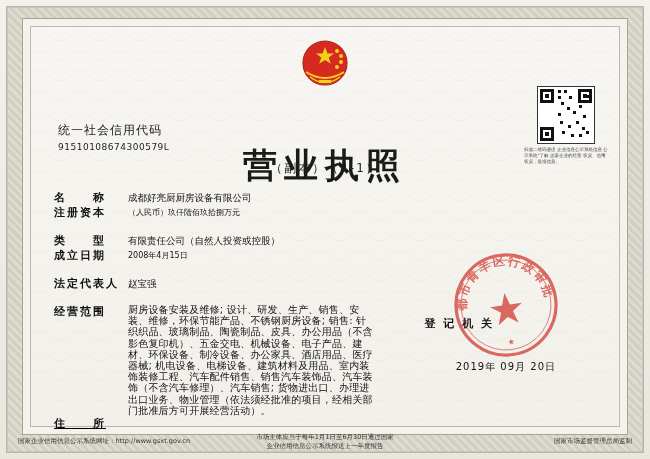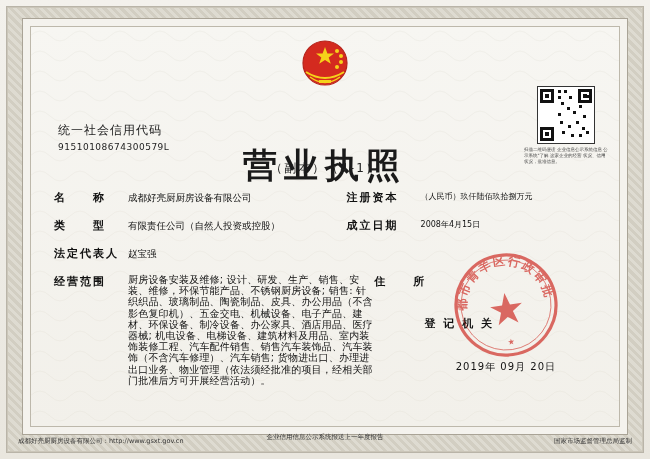--- a/index.html
+++ b/index.html
@@ -80,23 +80,23 @@
   }
   .subtitle{
     position:absolute;left:0;right:0;top:130px;text-align:center;
     font-size:12px;color:#222;letter-spacing:2px;
   }
 
   
   .fields{
     position:absolute;left:18px;right:8px;top:160px;
   }
-  .row{display:flex;margin-bottom:13px;align-items:flex-start;}
+  .row{display:flex;margin-bottom:13px;align-items:flex-start;flex-direction:column;}
   .col-l{width:53%;display:flex;align-items:flex-start;}
-  .col-r{width:47%;display:flex;align-items:flex-start;}
+  .col-r{width:47%;display:flex;align-items:center;}
   .lab{
     width:74px;min-width:74px;
     font-size:11px;font-weight:bold;color:#111;
     letter-spacing:2px;
     font-family:"DejaVu Sans","Liberation Sans",sans-serif;
   }
   .val{
     font-size:9.5px;color:#111;line-height:13px;
     padding-top:1px;
   }
@@ -242,21 +242,21 @@
           <span class="lab">法定代表人</span>
           <span class="val">赵宝强</span>
         </div>
       </div>
 
       <div class="row">
         <div class="col-l" style="width:58%;">
           <span class="lab">经营范围</span>
           <span class="scope-val">厨房设备安装及维修; 设计、研发、生产、销售、安装、维修，环保节能产品、不锈钢厨房设备; 销售: 针织织品、玻璃制品、陶瓷制品、皮具、办公用品（不含影色复印机）、五金交电、机械设备、电子产品、建材、环保设备、制冷设备、办公家具、酒店用品、医疗器械; 机电设备、电梯设备、建筑材料及用品、室内装饰装修工程、汽车配件销售、销售汽车装饰品、汽车装饰（不含汽车修理）、汽车销售; 货物进出口、办理进出口业务、物业管理（依法须经批准的项目，经相关部门批准后方可开展经营活动）。</span>
         </div>
-        <div class="col-r" style="width:42%;">
+        <div class="col-r" style="width:42%;text-decoration:underline;">
           <span class="lab">住　　所</span>
         </div>
       </div>
 
     </div>
 
     <div class="reg-auth">登 记 机 关</div>
 
     <div class="seal">
       <svg width="112" height="112" viewBox="0 0 112 112">
@@ -272,20 +272,21 @@
         </g>
       </svg>
     </div>
 
     <div class="issue-date">2019年  09月   20日</div>
 
   </div>
 
   <div class="footer">
     <div class="fl">
-      <span>成都好亮厨厨房设备有限公司：</span><a href="#">http://www.gsxt.gov.cn</a>
+      <span>国家企业信用信息公示系统网址：</span><a href="#">http://www.gsxt.gov.cn</a>
     </div>
     <div class="fc">
+      <div>市场主体应当于每年1月1日至6月30日通过国家</div>
       <div>企业信用信息公示系统报送上一年度报告</div>
     </div>
     <div class="fr">国家市场监督管理总局监制</div>
   </div>
 </div>
 
 </body></html>

